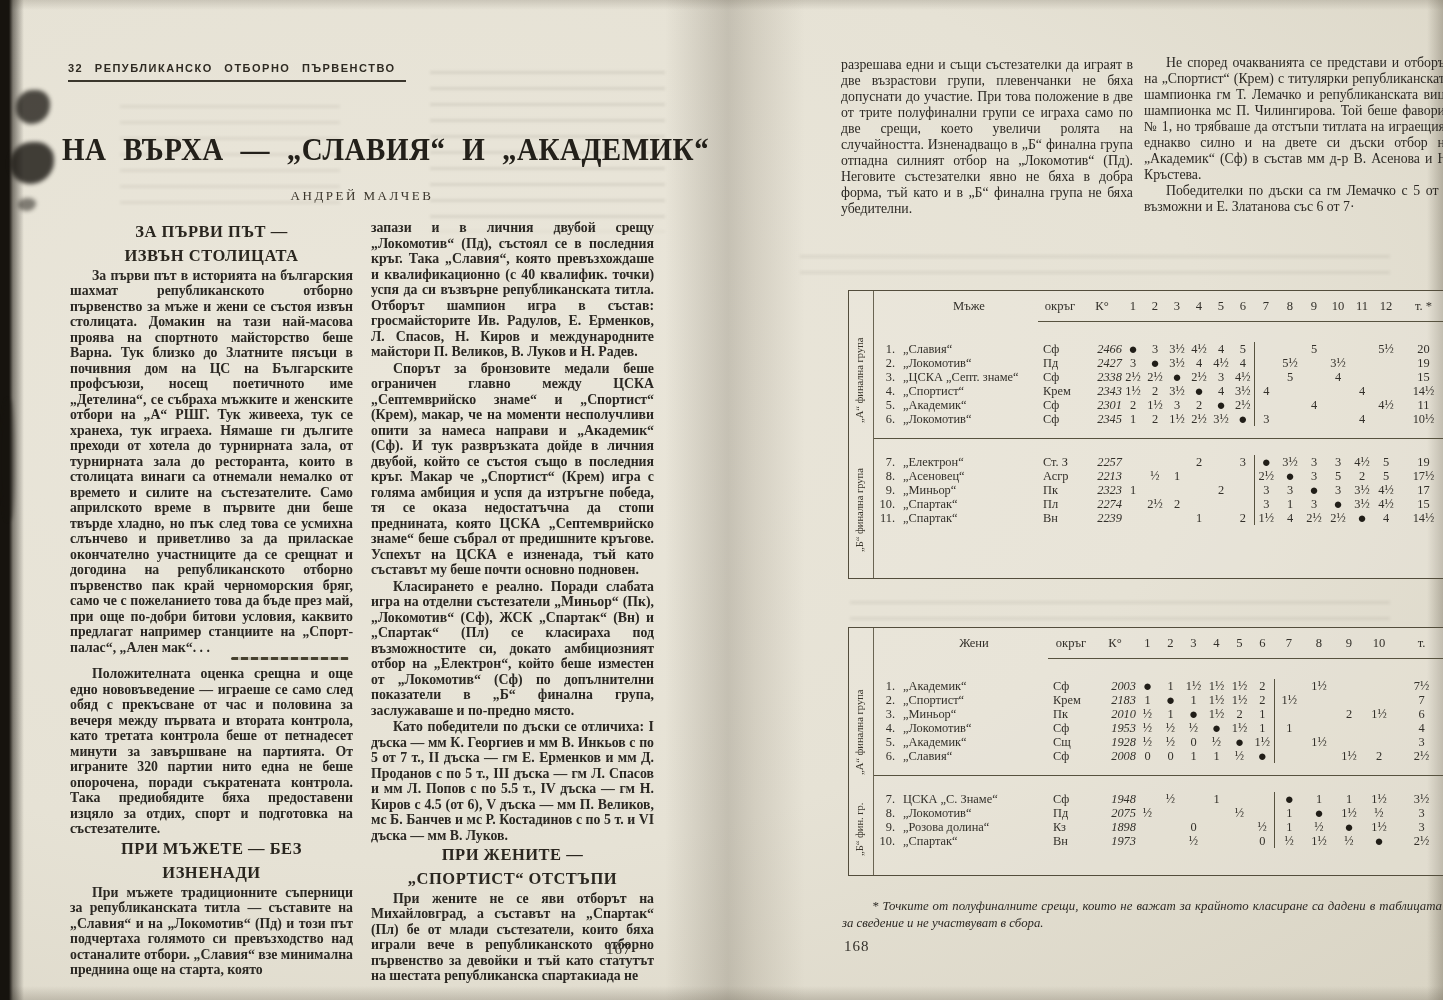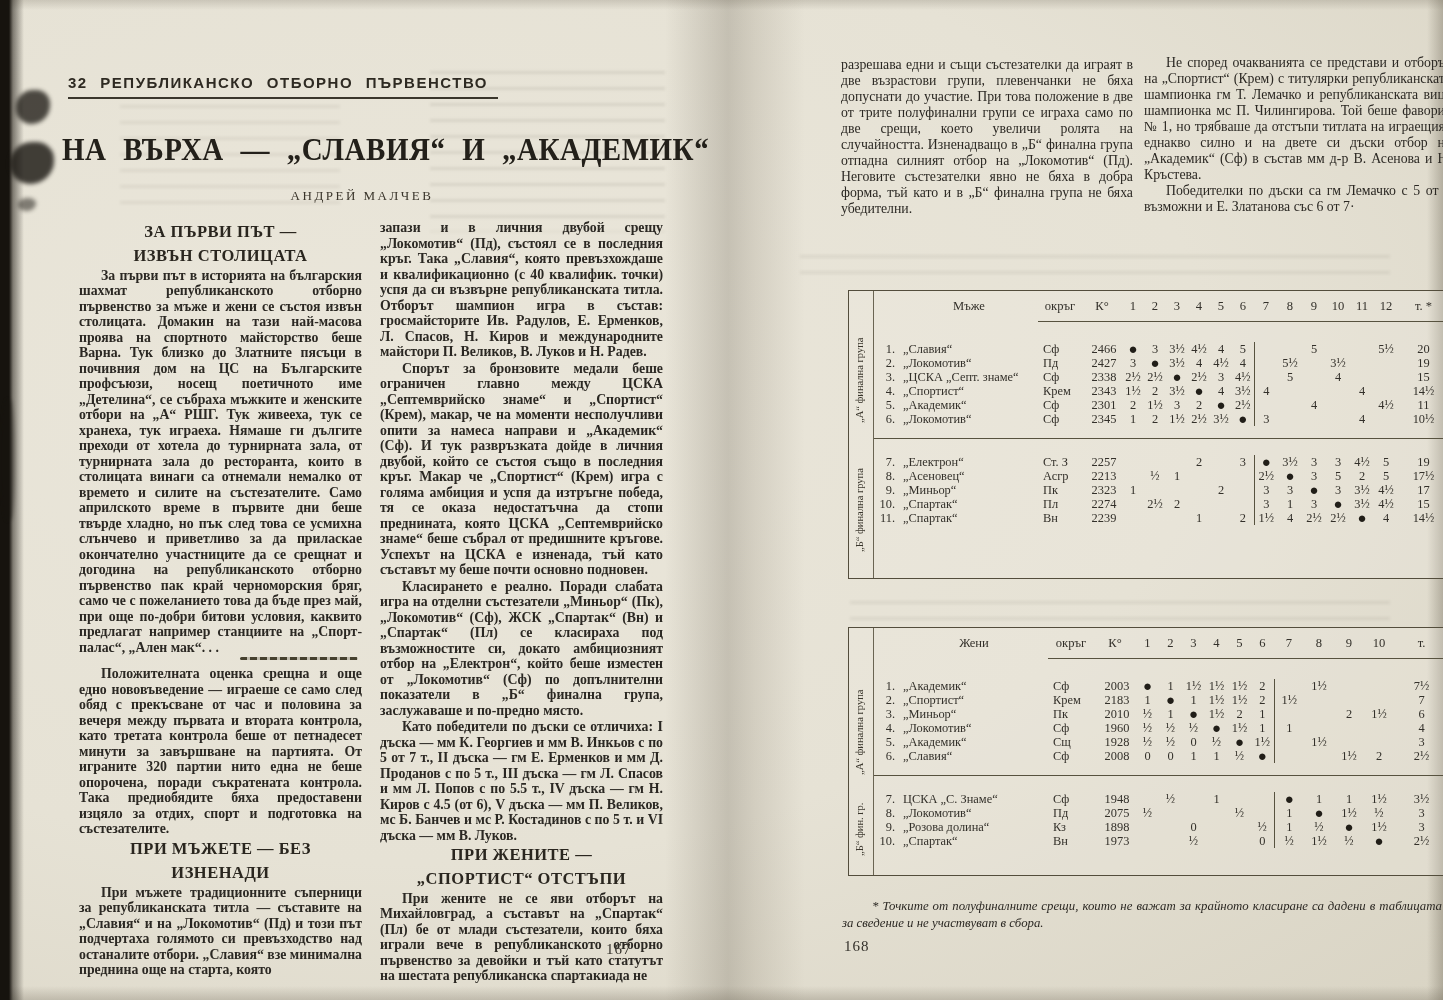--- a/index.html
+++ b/index.html
@@ -11,28 +11,28 @@
       linear-gradient(270deg,rgba(95,88,72,.35) 0px,rgba(95,88,72,0) 16px),
       linear-gradient(0deg,rgba(75,67,52,.22) 0px,rgba(75,67,52,0) 14px),
       linear-gradient(180deg,rgba(75,67,52,.18) 0px,rgba(75,67,52,0) 10px),
       radial-gradient(ellipse at 28% 38%,#eae6da 0%,#e6e2d5 55%,#d9d4c4 100%);
   }
   .smudge{position:absolute;background:#17140f;filter:blur(2px);border-radius:50% 40% 55% 45%;}
   .ghost{position:absolute;opacity:.11;filter:blur(1.6px);
     background:repeating-linear-gradient(180deg,rgba(0,0,0,0) 0 9px,rgba(70,64,50,.9) 9px 12px,rgba(0,0,0,0) 12px 16px);}
   
   .lpage{position:absolute;left:62px;top:0;width:600px;height:1000px;}
-  .runhead{position:absolute;left:6px;top:74px;font-family:"Liberation Sans",sans-serif;
-    font-weight:bold;font-size:15px;letter-spacing:1.5px;word-spacing:7px;color:#2e2a22;
+  .runhead{position:absolute;left:6px;top:62px;font-family:"Liberation Sans",sans-serif;
+    font-weight:bold;font-size:11px;letter-spacing:1.5px;word-spacing:7px;color:#2e2a22;
     border-bottom:2px solid #3a362c;padding:0 10px 6px 0;}
   .title{position:absolute;left:0;top:133px;width:600px;text-align:center;white-space:nowrap;
     font-weight:bold;font-size:29px;letter-spacing:.5px;word-spacing:9px;color:#23201a;transform:scaleY(1.12);}
   .author{position:absolute;left:0;top:188px;width:600px;text-align:center;font-size:13px;
     letter-spacing:2.5px;color:#3a352b;}
-  .cols{position:absolute;left:17px;top:220px;width:592px;display:flex;gap:18px;}
+  .cols{position:absolute;left:8px;top:220px;width:592px;display:flex;gap:18px;}
   .col{width:283px;font-size:13.8px;line-height:15.5px;text-align:justify;}
   .col p{margin:0;text-indent:22px;font-weight:bold;}
   .col p.noind{text-indent:0;}
   .col p + p{margin-top:1px;}
   h3.sec{margin:0;text-align:center;font-size:16.5px;line-height:1.45;letter-spacing:.5px;
     color:#2a261f;font-weight:bold;}
   .h-top1{margin-top:2px;margin-bottom:15px;}
   .h-mid{margin-top:26px;margin-bottom:17px;}
   .squiggle{height:3px;width:118px;margin:2px 4px 6px auto;background:
     repeating-linear-gradient(90deg,#46412f 0 7px,rgba(70,65,47,.25) 7px 10px);border-radius:2px;}
@@ -61,21 +61,21 @@
   .wom-b{top:160px;height:82px;}
   .xinner{position:absolute;left:24px;right:0;top:0;bottom:0;border-left:1px solid #6a6452;}
   table.ct{border-collapse:collapse;width:100%;table-layout:fixed;font-size:12.4px;color:#33302a;}
   table.ct th,table.ct td{padding:0;font-weight:normal;white-space:nowrap;overflow:visible;
     height:14px;line-height:14px;text-align:center;}
   table.ct thead th{height:30px;vertical-align:middle;border-bottom:1px solid #57523f;font-size:12.6px;}
   table.ct thead th.r,table.ct thead th.n{border-bottom:none;}
   table.ct td.r{text-align:right;padding-right:5px;}
   table.ct td.n{text-align:left;padding-left:3px;}
   table.ct td.d{text-align:left;padding-left:5px;}
-  table.ct td.k{text-align:center;padding-left:4px;}
+  table.ct td.k{text-align:right;padding-left:4px;font-style:italic;}
   table.ct td.t{text-align:center;}
   table.ct td.d6{border-right:1px solid #57523f;}
   tbody.ga{border-bottom:1px solid #57523f;}
   tr.gapA td{height:20px;}
   tr.gapA2 td{height:12px;}
   tr.gapB td{height:16px;}
   .dotcell{font-size:15px;color:#211e18;}
 </style>
 </head>
 <body>
@@ -481,21 +481,21 @@
                 <td class="c"></td>
                 <td class="c"></td>
                 <td class="c">2</td>
                 <td class="c">1½</td>
                 <td class="t">6</td>
               </tr>
             <tr>
                 <td class="r">4.</td>
                 <td class="n">„Локомотив“</td>
                 <td class="d">Сф</td>
-                <td class="k">1960</td>
+                <td class="k">1953</td>
                 <td class="c">½</td>
                 <td class="c">½</td>
                 <td class="c">½</td>
                 <td class="c dotcell">●</td>
                 <td class="c">1½</td>
                 <td class="c d6">1</td>
                 <td class="c">1</td>
                 <td class="c"></td>
                 <td class="c"></td>
                 <td class="c"></td>

